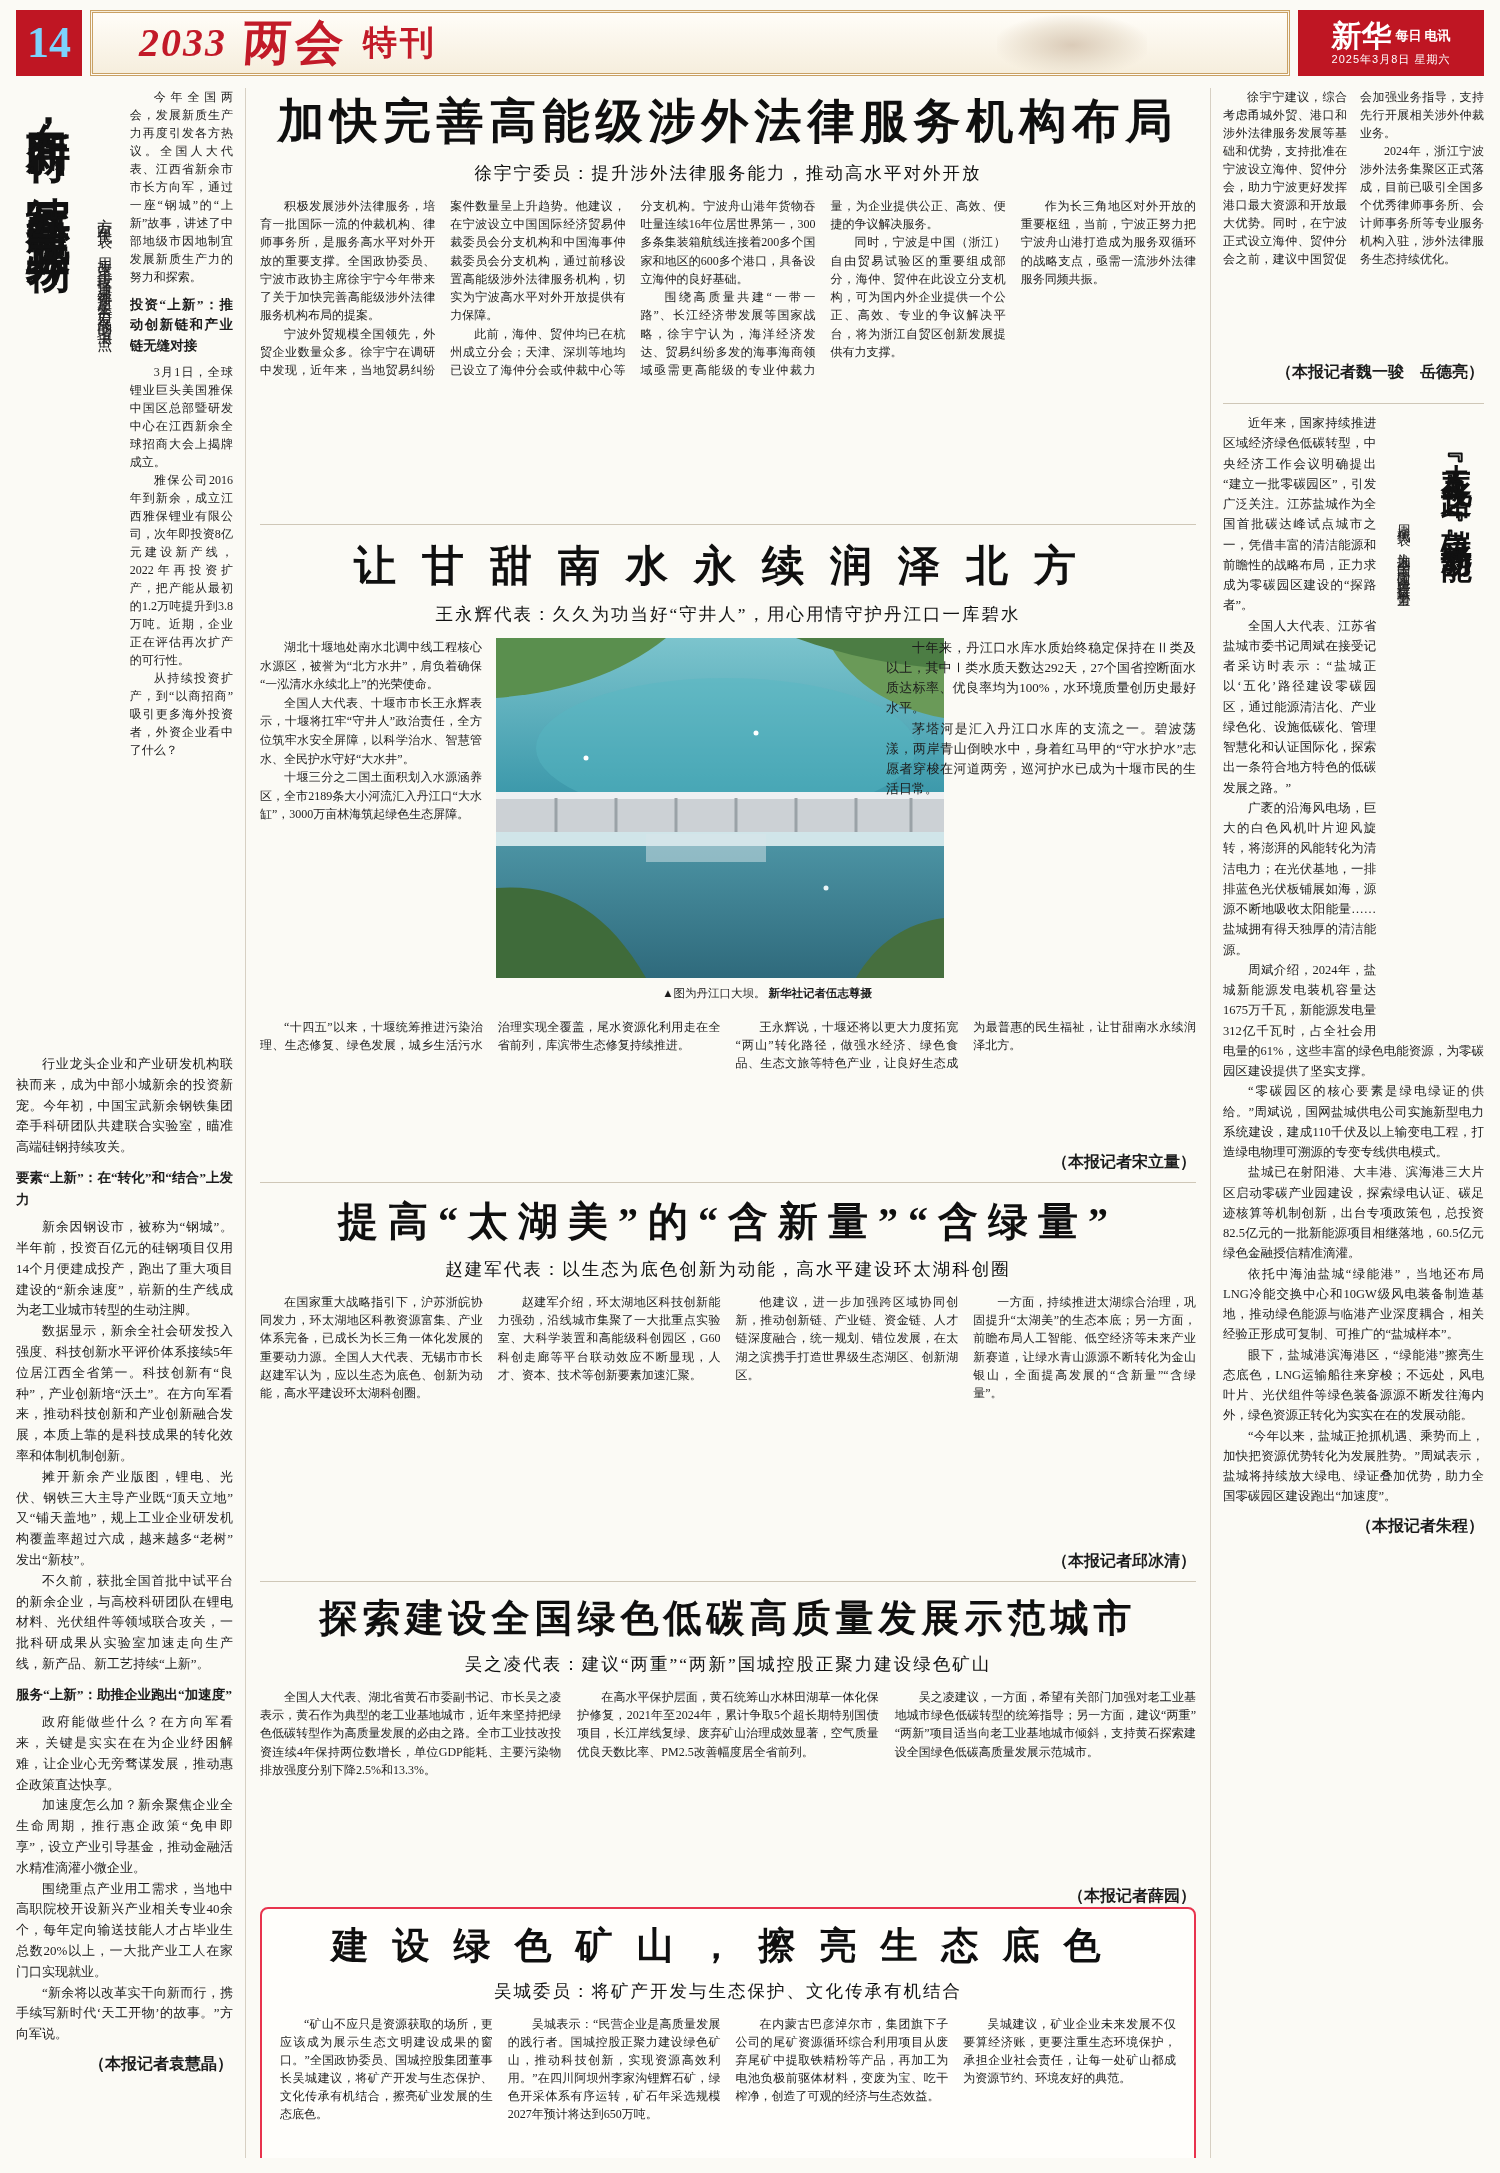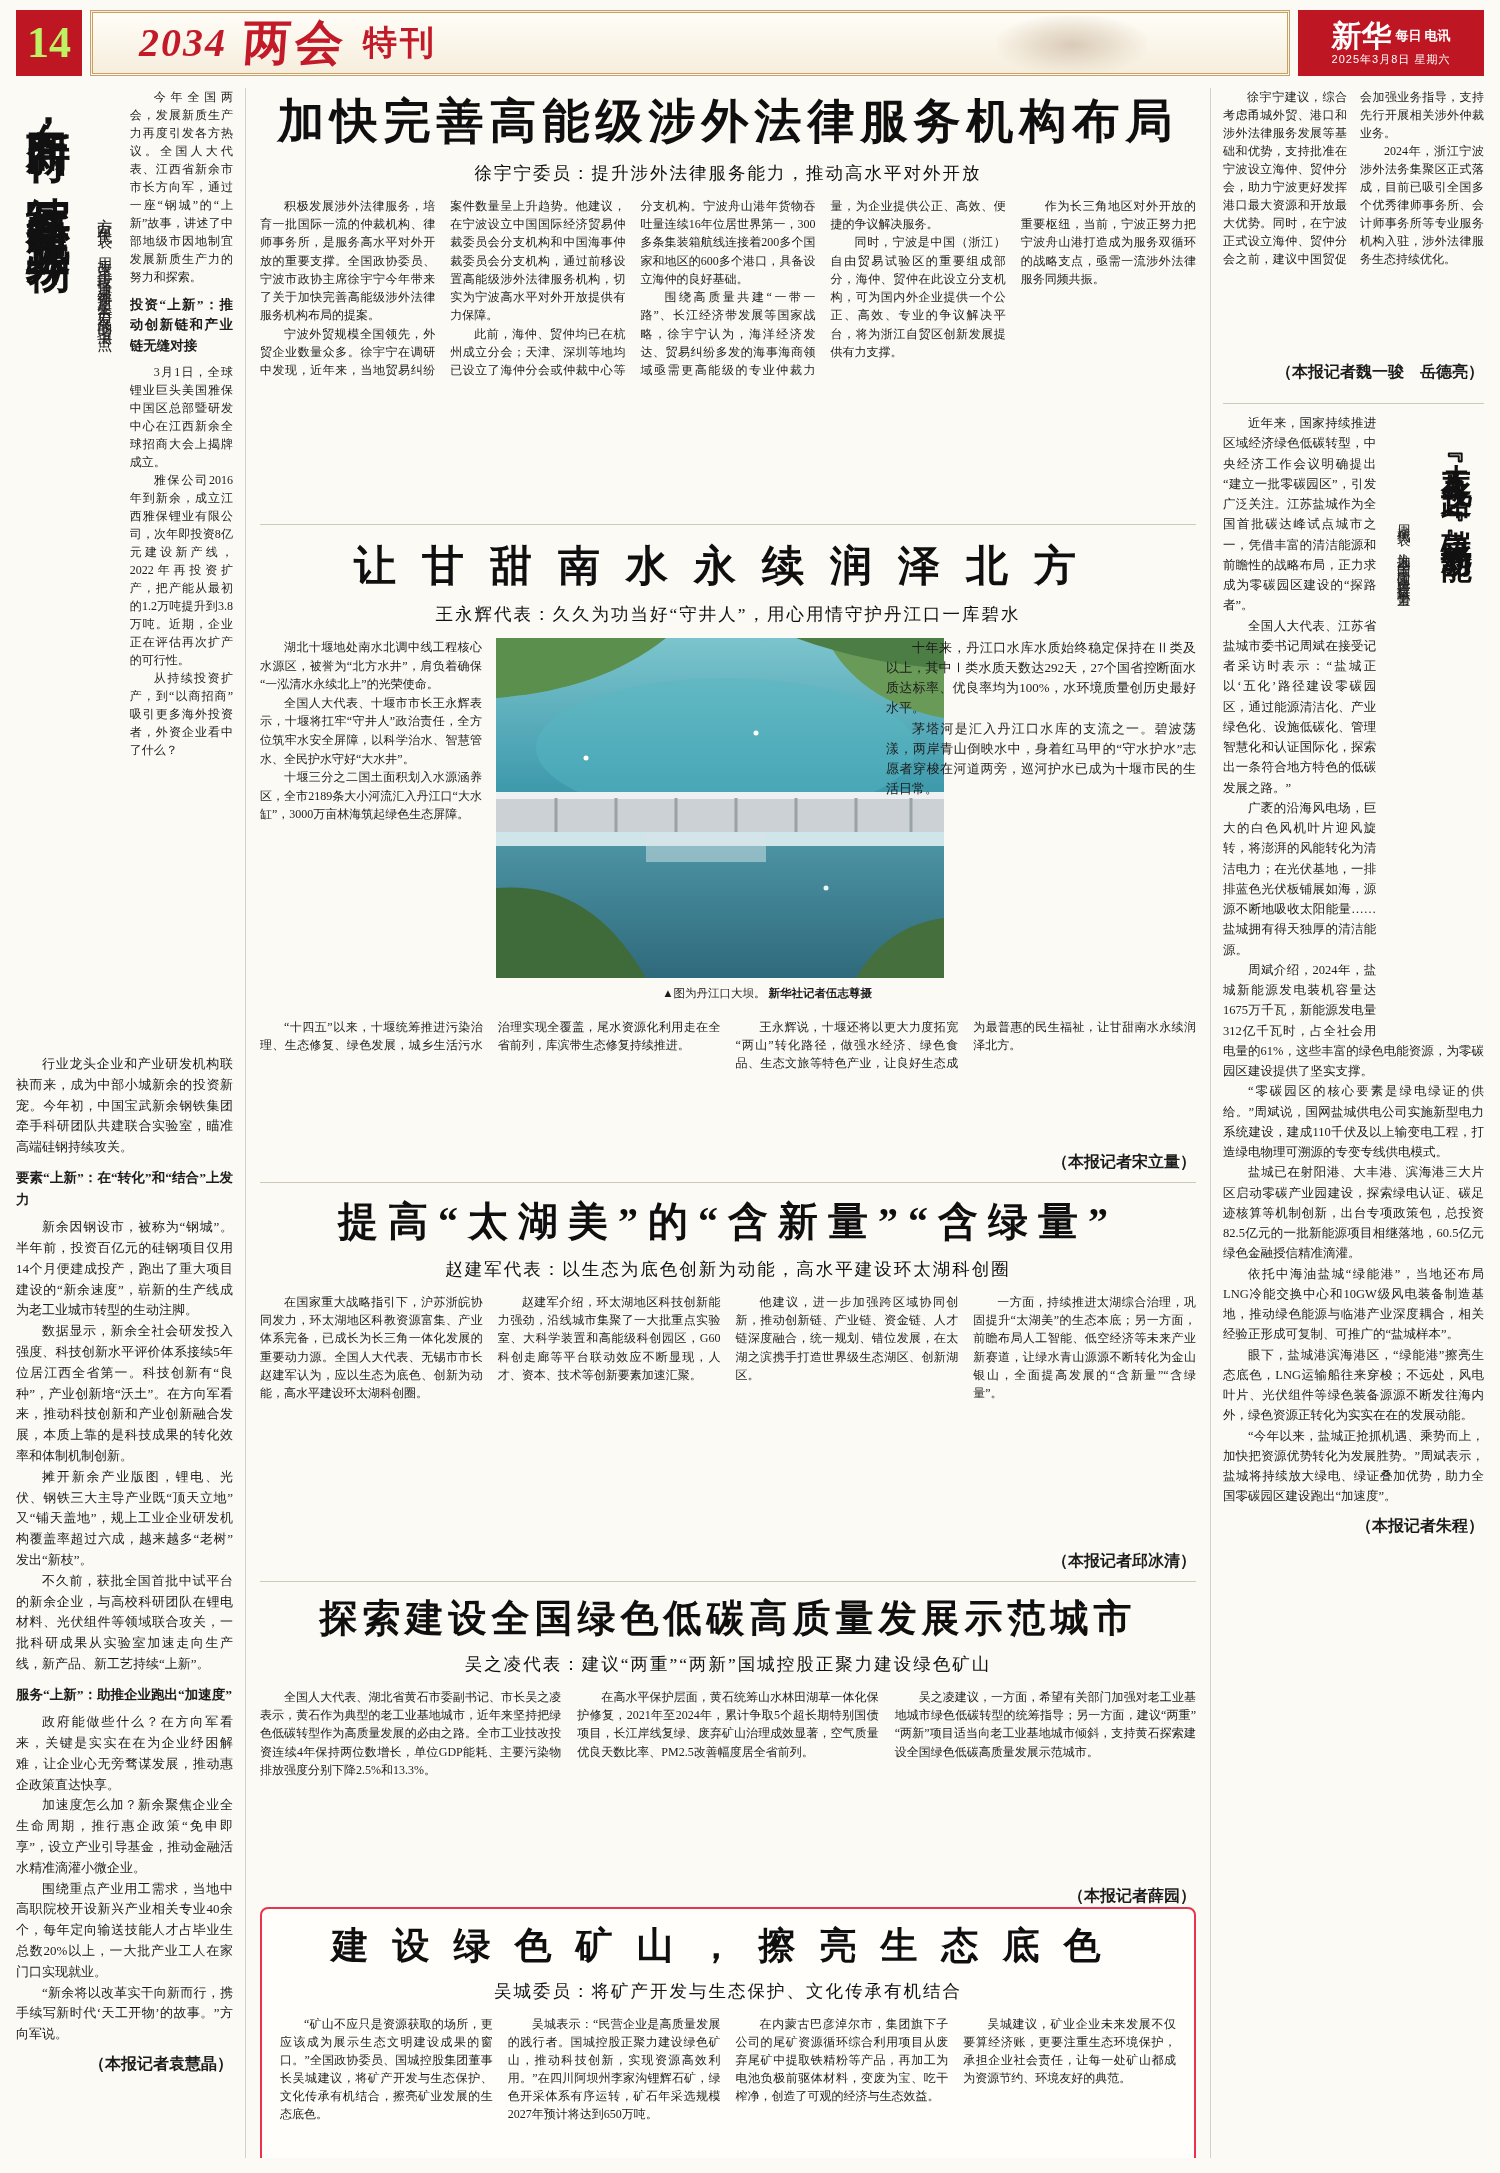--- a/index.html
+++ b/index.html
@@ -3,21 +3,21 @@
 <meta charset="utf-8">
 <style>
   * { margin:0; padding:0; box-sizing:border-box; }
   html,body { background:#e9e7e1; }
   .page { position:relative; width:1500px; height:2173px; margin:0 auto;
           background:#fbfaf5; padding:10px 16px; overflow:hidden;
           font-family:"Liberation Serif","DejaVu Serif",serif; color:#1c1c1c; }
 
   
   .header { display:flex; gap:8px; height:66px; margin-bottom:12px; }
-  .pageno { width:66px; background:#bf1623; color:#bef264; display:flex; align-items:center; justify-content:center;
+  .pageno { width:66px; background:#bf1623; color:#7dd3fc; display:flex; align-items:center; justify-content:center;
             font:700 44px/1 "Liberation Serif",serif; }
   .band { position:relative; flex:1; border:3px double #c9a063; background:linear-gradient(#fffdf8,#f6eedd);
           display:flex; align-items:center; padding-left:46px; gap:16px; overflow:hidden; }
   .band .yr { color:#c21a28; font:italic 700 40px/1 "Liberation Serif",serif; letter-spacing:2px; }
   .band .lh { color:#c21a28; font:700 48px/1 "Liberation Serif",serif; transform:skewX(-4deg); letter-spacing:4px; }
   .band .tk { color:#c21a28; font:700 34px/1 "Liberation Serif",serif; letter-spacing:3px; }
   .swirl { position:absolute; right:140px; top:2px; width:150px; height:60px;
            background:radial-gradient(ellipse at center,#c9b49d 0%,#e6dbc9 45%,rgba(230,219,201,0) 75%); opacity:.65; }
   .masthead { width:186px; background:#bf1623; color:#fff; display:flex; flex-direction:column;
               align-items:center; justify-content:center; gap:3px; }
@@ -73,21 +73,21 @@
   .vs7 { writing-mode:vertical-rl; font-size:13.5px; line-height:2.0; letter-spacing:3px; padding-top:74px; color:#222; }
 </style>
 </head>
 <body>
 
 <div class="page">
 
   <div class="header">
     <div class="pageno">14</div>
     <div class="band">
-      <span class="yr">2034</span>
+      <span class="yr">2033</span>
       <span class="lh">两会</span>
       <span class="tk">特刊</span>
       <span class="swirl"></span>
     </div>
     <div class="masthead">
       <div class="mh-row">
         <span class="mh-big">新华</span>
         <span class="mh-grid">
           <span>每日</span>
           <span>电讯</span>

